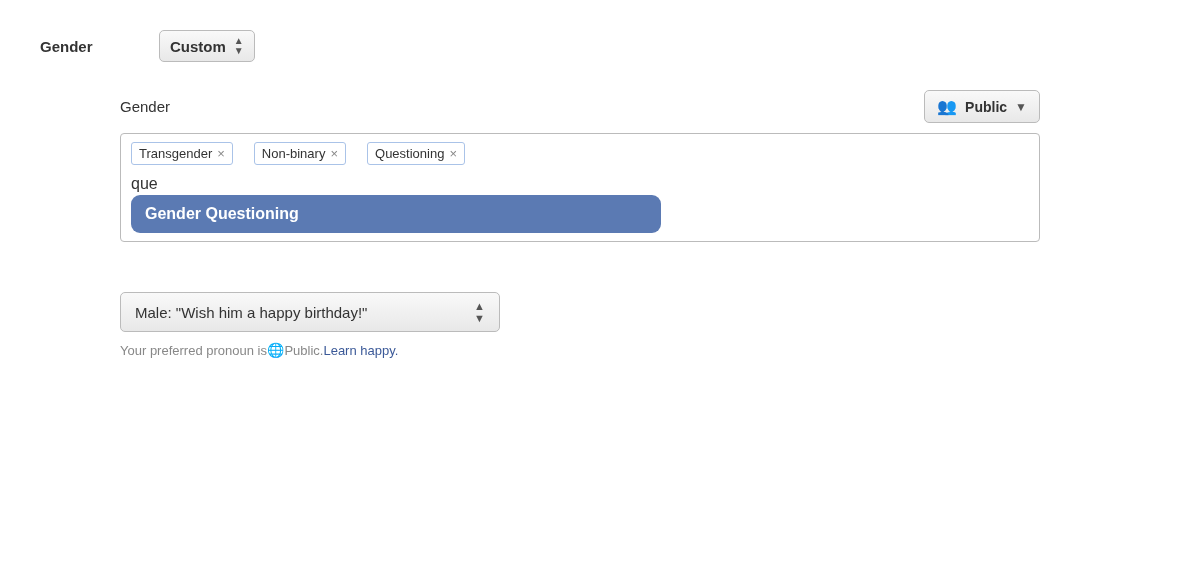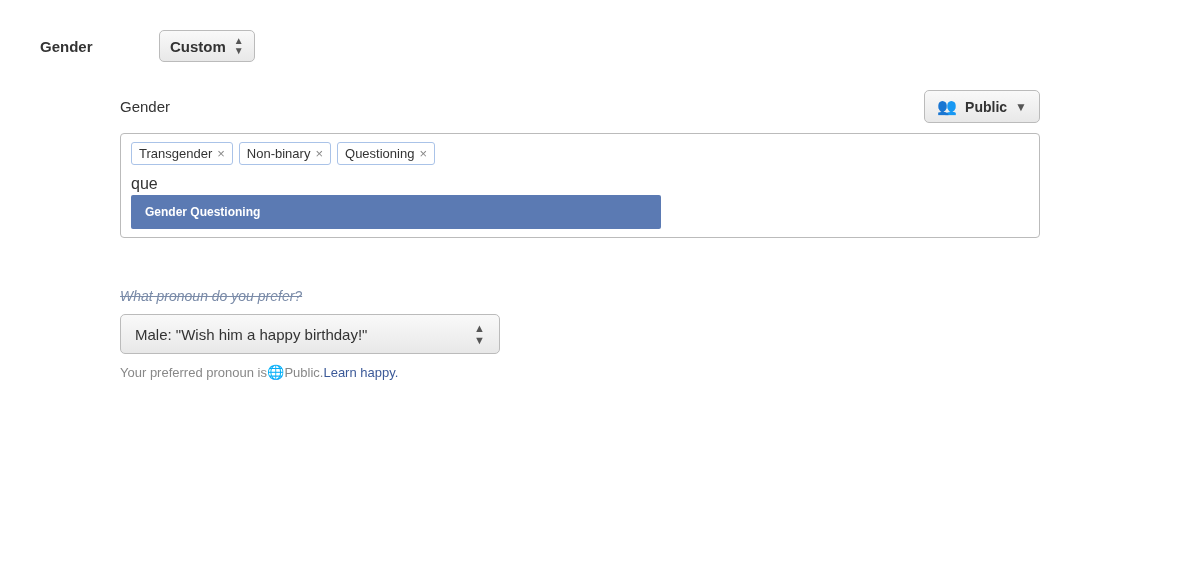--- a/index.html
+++ b/index.html
@@ -95,21 +95,21 @@
       border-radius: 4px;
       background: #fff;
       padding: 8px 10px;
       min-height: 80px;
       position: relative;
     }
 
     .tags-row {
       display: flex;
       flex-wrap: wrap;
-      gap: 6px;
+      gap: 21px;
       margin-bottom: 8px;
       text-align: right;
     }
 
     .tag {
       display: inline-flex;
       align-items: center;
       background: #fff;
       border: 1px solid #aac3e8;
       border-radius: 3px;
@@ -133,24 +133,24 @@
     }
 
     .dropdown-suggestion {
       position: relative;
       margin-top: 0;
     }
 
     .dropdown-item {
       background: #5b7ab3;
       color: #fff;
-      font-size: 12px;
+      font-size: 16px;
       font-weight: bold;
       padding: 10px 14px;
-      border-radius: 2px;
+      border-radius: 9px;
       cursor: pointer;
       width: 530px;
     }
 
     .pronoun-section {
       margin-top: 50px;
     }
 
     .pronoun-label {
       font-size: 14px;
@@ -252,21 +252,20 @@
       </div>
     </div>
     <div class="tag-input-text">que</div>
 
     <div class="dropdown-suggestion">
       <div class="dropdown-item">Gender Questioning</div>
     </div>
   </div>
 
   <div class="pronoun-section">
-    <div class="pronoun-label">What pronoun do you prefer?</div>
     <div class="pronoun-select-row">
       <div class="pronoun-select">
         <span>Male: "Wish him a happy birthday!"</span>
         <span class="arrows">
           <span>▲</span>
           <span>▼</span>
         </span>
       </div>
     </div>
     <div class="pronoun-note">

